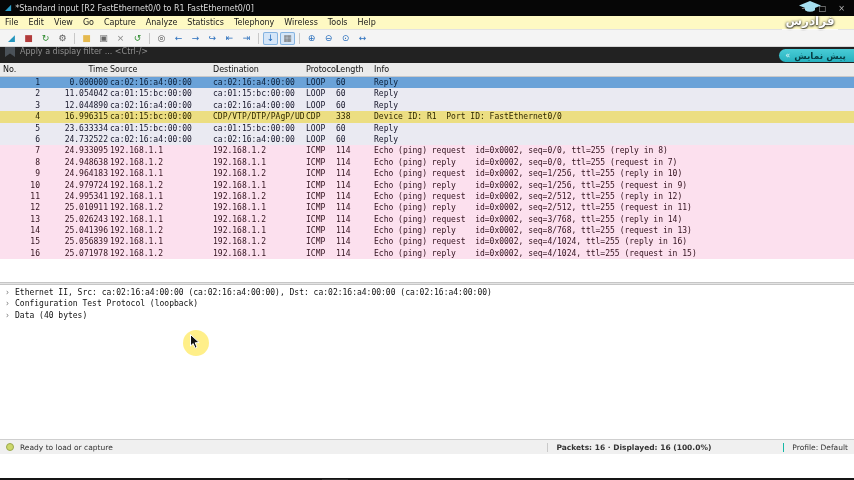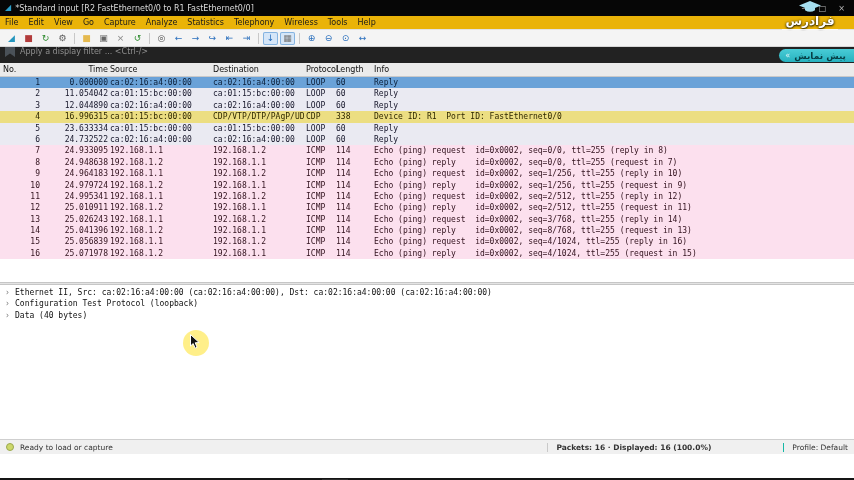--- a/index.html
+++ b/index.html
@@ -8,21 +8,21 @@
 
   
   .titlebar{position:absolute;left:0;top:0;width:100%;height:16px;background:#060606;
             color:#dcdcdc;display:flex;align-items:center;gap:4px;padding:0 5px;
             box-sizing:border-box;font-size:8px;}
   .tb-appicon{color:#2b9ec9;font-size:8px;line-height:8px;}
   .tb-spacer{flex:1;}
   .winctl{width:15px;text-align:center;color:#b9b9b9;font-size:8px;}
 
   
-  .menubar{position:absolute;left:0;top:16px;width:100%;height:14px;background:#eab308;
+  .menubar{position:absolute;left:0;top:16px;width:100%;height:14px;background:#fef9c3;
            display:flex;align-items:center;font-size:8px;color:#1a1a1a;
            border-bottom:1px solid #e2e2e2;box-sizing:border-box;}
   .menu-item{padding:0 5px;}
 
   
   .toolbar{position:absolute;left:0;top:30px;width:100%;height:17px;background:#f4f4f4;
            border-bottom:1px solid #d6d6d6;display:flex;align-items:center;
            padding:0 3px;box-sizing:border-box;}
   .tbicon{min-width:15px;height:13px;line-height:13px;text-align:center;font-size:9px;
           border-radius:2px;margin:0 1px;}

